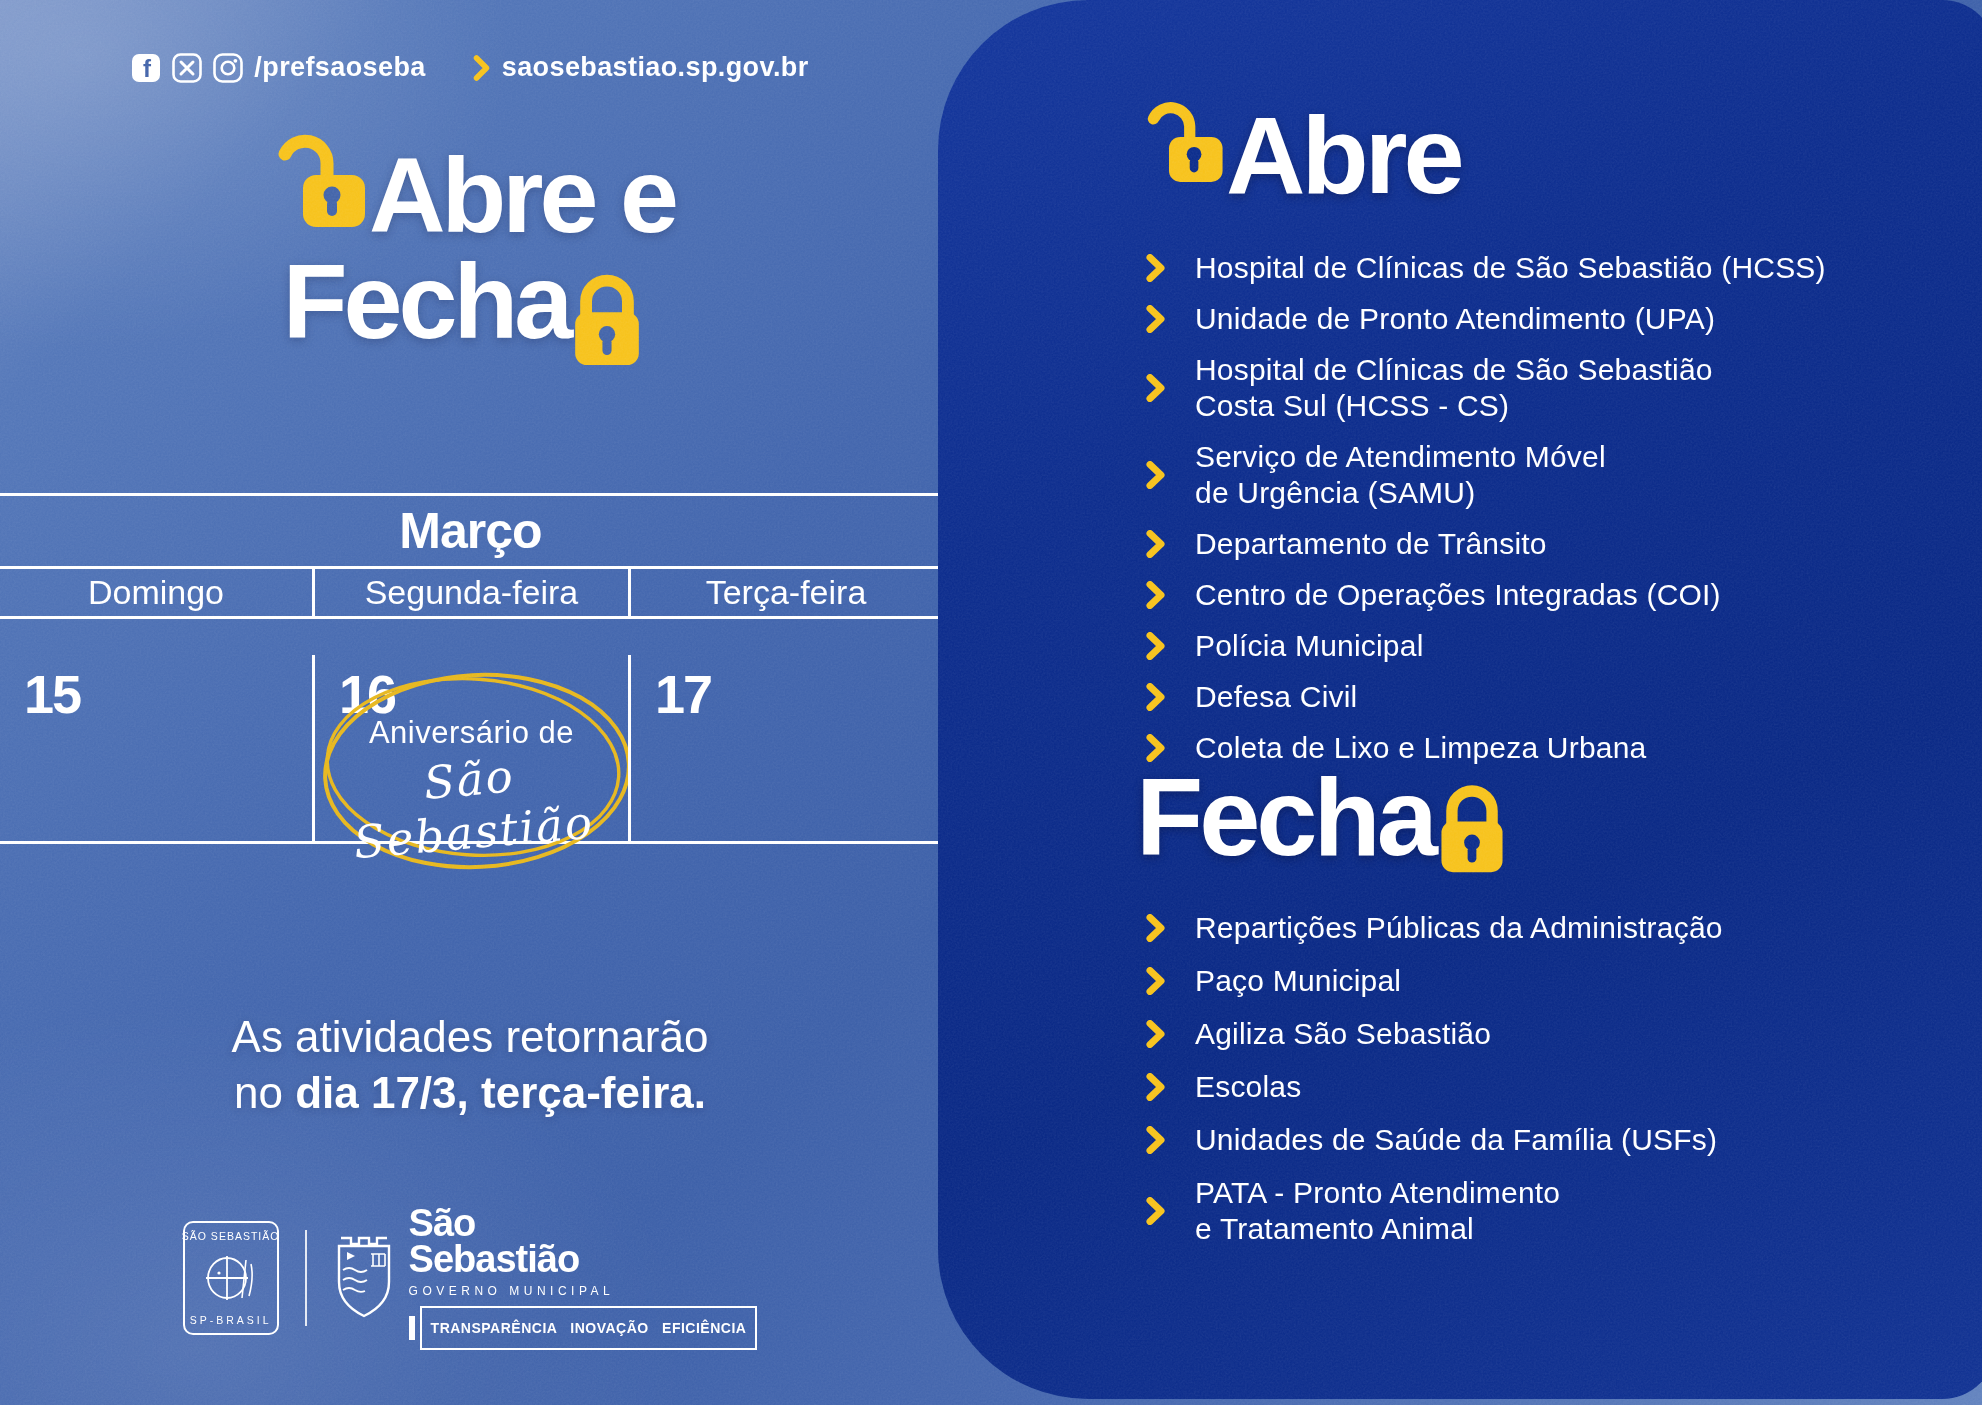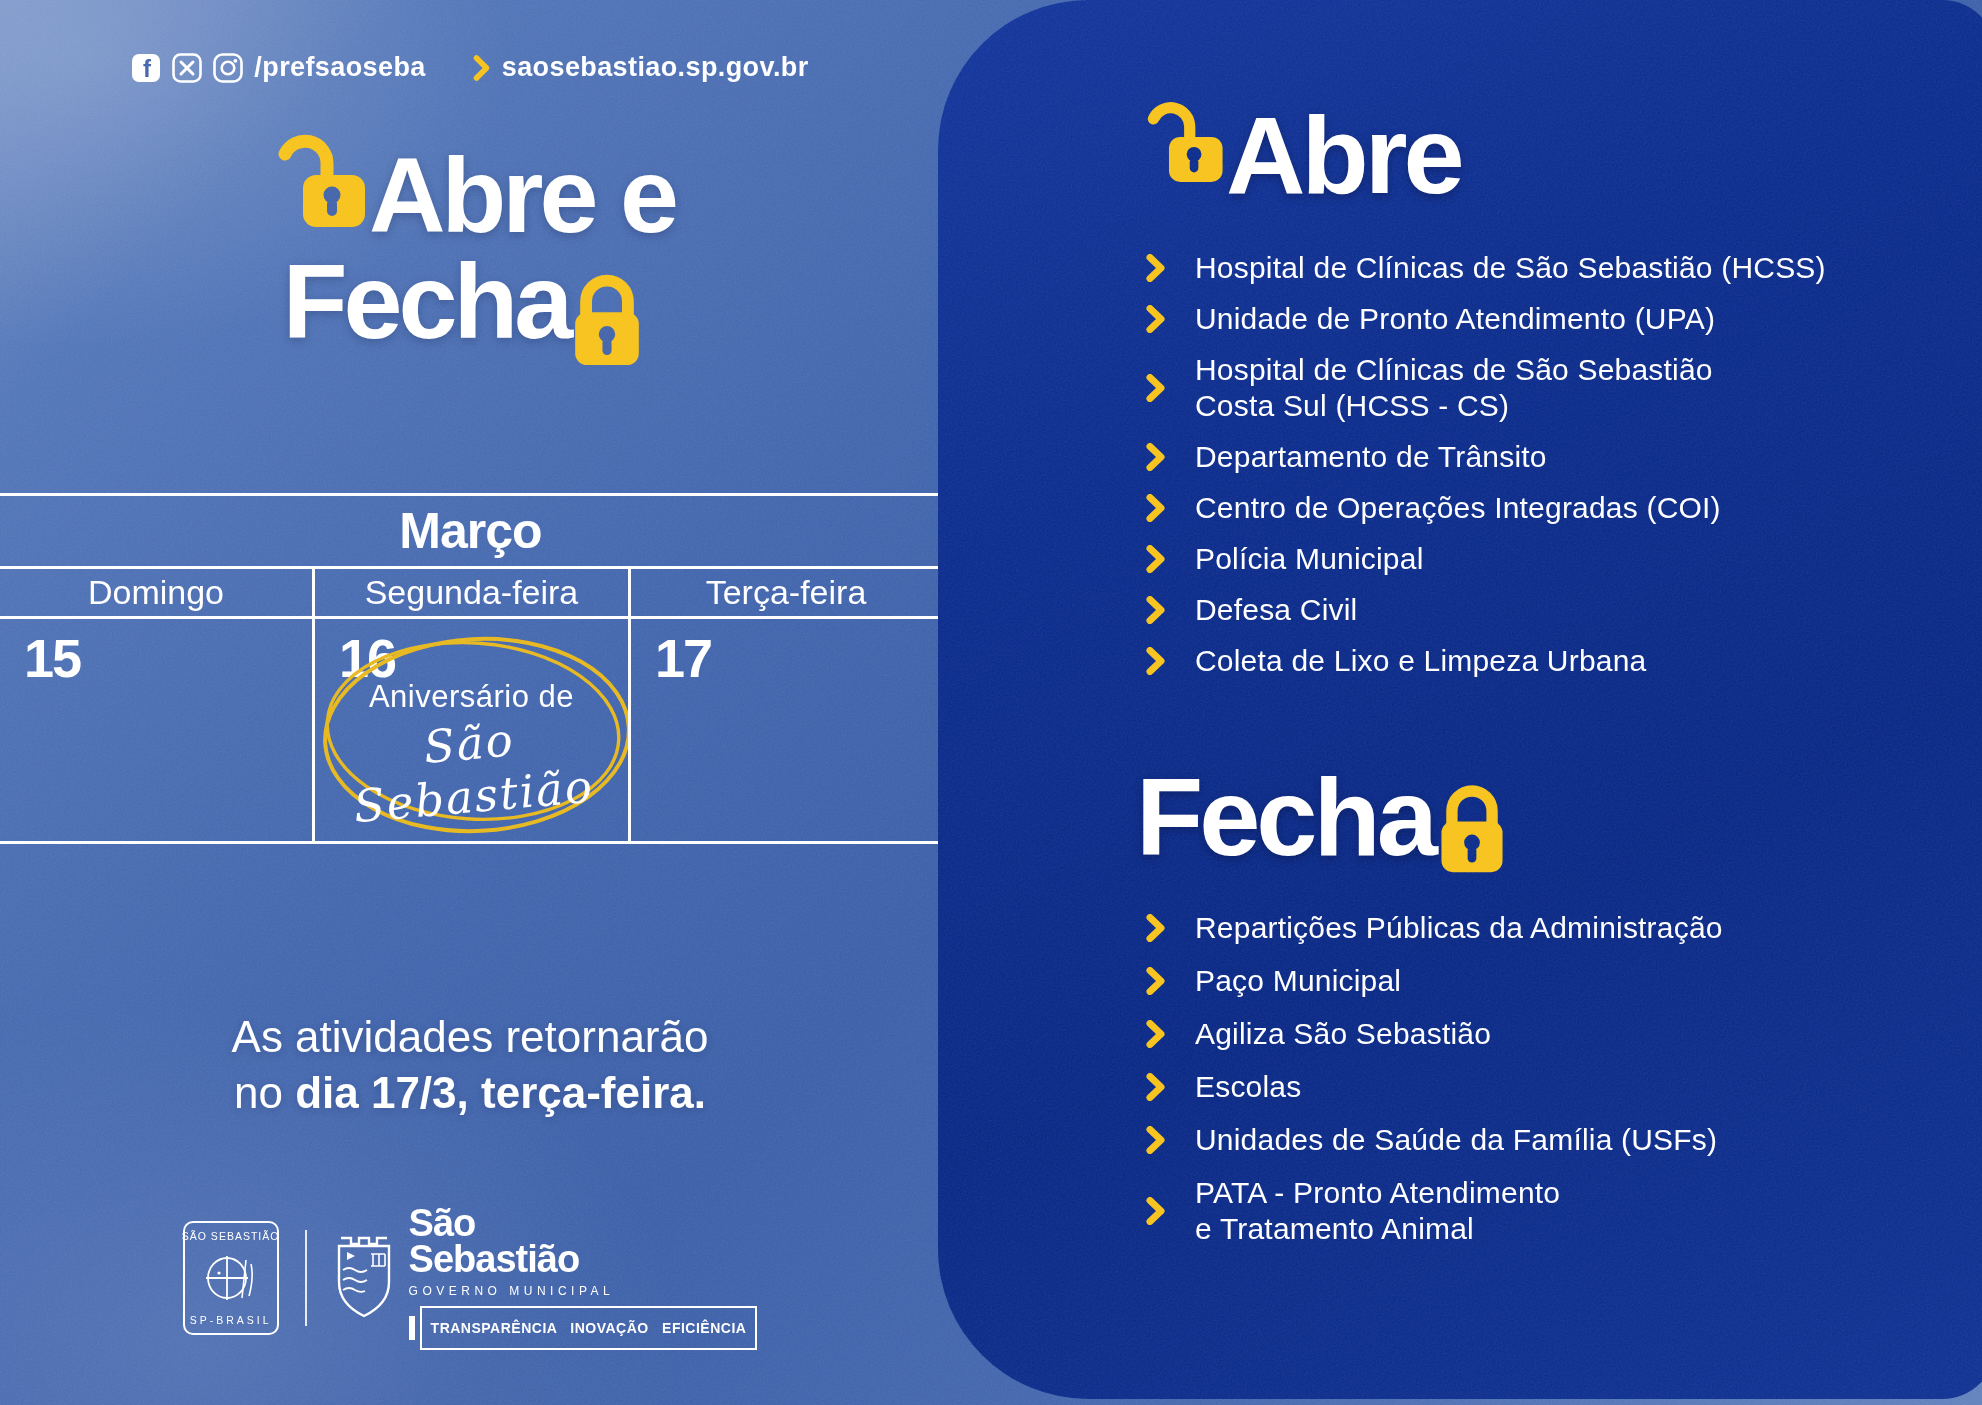--- a/index.html
+++ b/index.html
@@ -33,21 +33,21 @@
   .hl-lock-closed{margin-left:-12px;margin-bottom:-30px;}
 
   
   .calendar{position:absolute;left:0;top:493px;width:941px;border-top:3px solid #fff;}
   .cal-month{height:70px;border-bottom:3px solid #fff;display:flex;align-items:center;justify-content:center;
              font-size:50px;font-weight:bold;letter-spacing:-1px;}
   .cal-days{display:grid;grid-template-columns:312px 316px 1fr;height:47px;border-bottom:3px solid #fff;}
   .cal-day{display:flex;align-items:center;justify-content:center;font-size:34px;}
   .cal-day + .cal-day{border-left:3px solid #fff;}
   .cal-body{display:grid;grid-template-columns:312px 316px 1fr;height:222px;border-bottom:3px solid #fff;}
-  .cal-cell{position:relative;}
+  .cal-cell{position:relative;margin-top:36px;}
   .cal-cell + .cal-cell{border-left:3px solid #fff;}
   .cal-date{position:absolute;top:8px;left:24px;font-size:54px;font-weight:bold;letter-spacing:-2px;}
   .event-circle{position:absolute;inset:0;overflow:visible;}
   .event-text{position:absolute;left:0;right:0;top:60px;text-align:center;}
   .event-line1{font-size:31px;letter-spacing:.5px;}
   .event-line2{font-family:"DejaVu Serif",serif;font-style:italic;font-size:45px;letter-spacing:2px;
                display:inline-block;transform:rotate(-5deg);margin-top:2px;}
 
   
   .notice{position:absolute;left:0;top:981px;width:940px;text-align:center;font-size:44px;line-height:1.27;
@@ -230,20 +230,27 @@
         <svg class="chev" width="20" height="28" viewBox="0 0 20 28">
             <path d="M4 3.5 L15 14 L4 24.5" fill="none" stroke="#F7C31D" stroke-width="7" stroke-linecap="round" stroke-linejoin="round"></path>
           </svg>
         <span class="item-label">Hospital de Clínicas de São Sebastião
 Costa Sul (HCSS - CS)</span>
       </div>
       <div class="item">
         <svg class="chev" width="20" height="28" viewBox="0 0 20 28">
             <path d="M4 3.5 L15 14 L4 24.5" fill="none" stroke="#F7C31D" stroke-width="7" stroke-linecap="round" stroke-linejoin="round"></path>
           </svg>
+        <span class="item-label">Serviço de Atendimento Móvel
+de Urgência (SAMU)</span>
+      </div>
+      <div class="item">
+        <svg class="chev" width="20" height="28" viewBox="0 0 20 28">
+            <path d="M4 3.5 L15 14 L4 24.5" fill="none" stroke="#F7C31D" stroke-width="7" stroke-linecap="round" stroke-linejoin="round"></path>
+          </svg>
         <span class="item-label">Departamento de Trânsito</span>
       </div>
       <div class="item">
         <svg class="chev" width="20" height="28" viewBox="0 0 20 28">
             <path d="M4 3.5 L15 14 L4 24.5" fill="none" stroke="#F7C31D" stroke-width="7" stroke-linecap="round" stroke-linejoin="round"></path>
           </svg>
         <span class="item-label">Centro de Operações Integradas (COI)</span>
       </div>
       <div class="item">
         <svg class="chev" width="20" height="28" viewBox="0 0 20 28">

